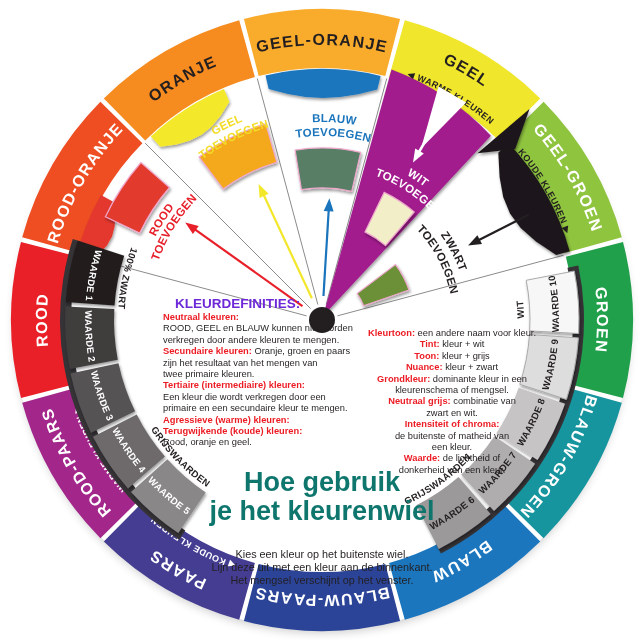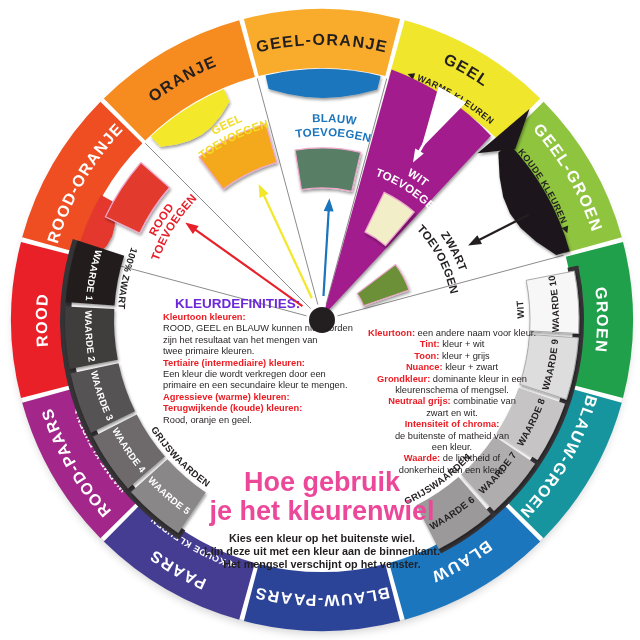--- a/index.html
+++ b/index.html
@@ -10,22 +10,22 @@
   .ring-sub{font-size:9px;font-weight:700;letter-spacing:.5px;}
   .tab-label{font-size:9.5px;font-weight:700;letter-spacing:.3px;}
   .scale-label{font-size:9.5px;font-weight:700;letter-spacing:.3px;}
   .add-label{font-size:11.5px;font-weight:800;letter-spacing:.2px;}
   .defs-heading{position:absolute;left:175px;top:296px;font-size:13.5px;font-weight:800;color:#6d28d9;}
   .def-col{position:absolute;color:#231F20;font-size:9.3px;line-height:11.4px;}
   #def-left{left:163px;top:312px;width:212px;}
   #def-right{left:362px;top:328px;width:180px;text-align:center;}
   .def-label{color:#EC1C24;font-weight:800;}
   .howto{position:absolute;left:152px;top:468px;width:340px;text-align:center;}
-  .howto-title{font-size:27px;line-height:29px;font-weight:800;color:#ec4899;}
-  .howto-steps{margin-top:6px;font-size:10.8px;line-height:13px;color:#231F20;font-weight:700;}
+  .howto-title{font-size:27px;line-height:29px;font-weight:800;color:#0f766e;}
+  .howto-steps{margin-top:22px;font-size:10.8px;line-height:13px;color:#231F20;font-weight:400;}
 </style>
 </head>
 <body>
 
 <div class="stage">
   <svg id="wheel-svg" width="640" height="640" viewBox="0 0 640 640">
       <defs>
         <filter id="softshadow" x="-30%" y="-30%" width="160%" height="160%">
           <feDropShadow dx="1" dy="2" stdDeviation="1.8" flood-color="#000" flood-opacity="0.4"></feDropShadow>
         </filter>
@@ -184,22 +184,24 @@
         <text class="add-label" fill="#231F20" text-anchor="middle"><textPath startOffset="50%" href="#tp38" xlink:href="#tp38">ZWART</textPath></text>
         <text class="add-label" fill="#231F20" text-anchor="middle"><textPath startOffset="50%" href="#tp39" xlink:href="#tp39">TOEVOEGEN</textPath></text>
         <line x1="528.7135136117014" y1="214.67420406042515" x2="477.9261417329644" y2="240.55166254557932" stroke="#231F20" stroke-width="2.2"></line>
         <polygon points="468.1 245.5,477.4 235.2,482.0 244.1" fill="#231F20"></polygon>
       </g>
       <circle cx="322" cy="320" r="13" fill="#231F20"></circle>
     </svg>
 
   <div class="defs-heading">KLEURDEFINITIES:</div>
   <div id="def-left" class="def-col">
-      <div class="def-line"><span class="def-label">Kleurtoon kleuren:</span></div>
+      <div class="def-line"><span class="def-label">Neutraal kleuren:</span></div>
       <div class="def-line">ROOD, GEEL en BLAUW kunnen niet worden</div>
+      <div class="def-line">verkregen door andere kleuren te mengen.</div>
+      <div class="def-line"><span class="def-label">Secundaire kleuren:</span> Oranje, groen en paars</div>
       <div class="def-line">zijn het resultaat van het mengen van</div>
       <div class="def-line">twee primaire kleuren.</div>
       <div class="def-line"><span class="def-label">Tertiaire (intermediaire) kleuren:</span></div>
       <div class="def-line">Een kleur die wordt verkregen door een</div>
       <div class="def-line">primaire en een secundaire kleur te mengen.</div>
       <div class="def-line"><span class="def-label">Agressieve (warme) kleuren:</span></div>
       <div class="def-line"><span class="def-label">Terugwijkende (koude) kleuren:</span></div>
       <div class="def-line">Rood, oranje en geel.</div>
     </div>
   <div id="def-right" class="def-col">

